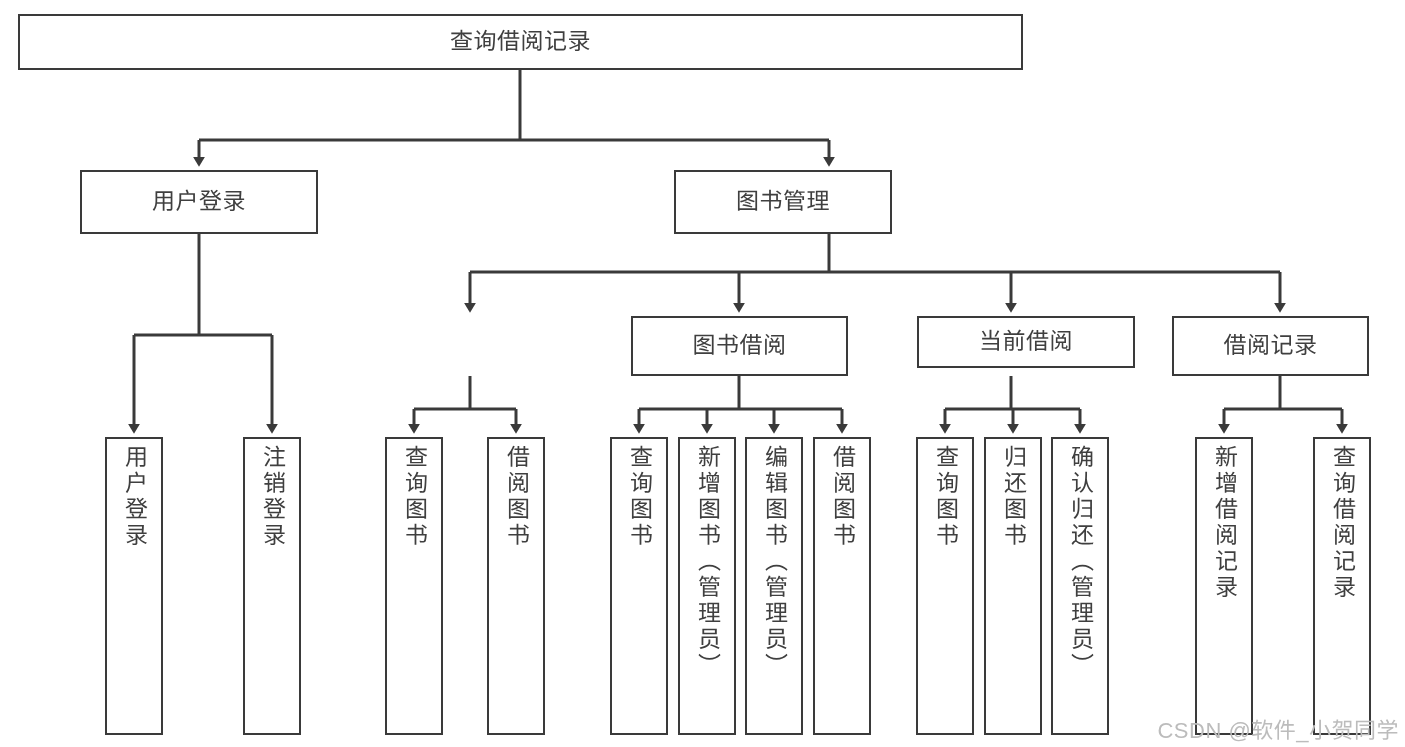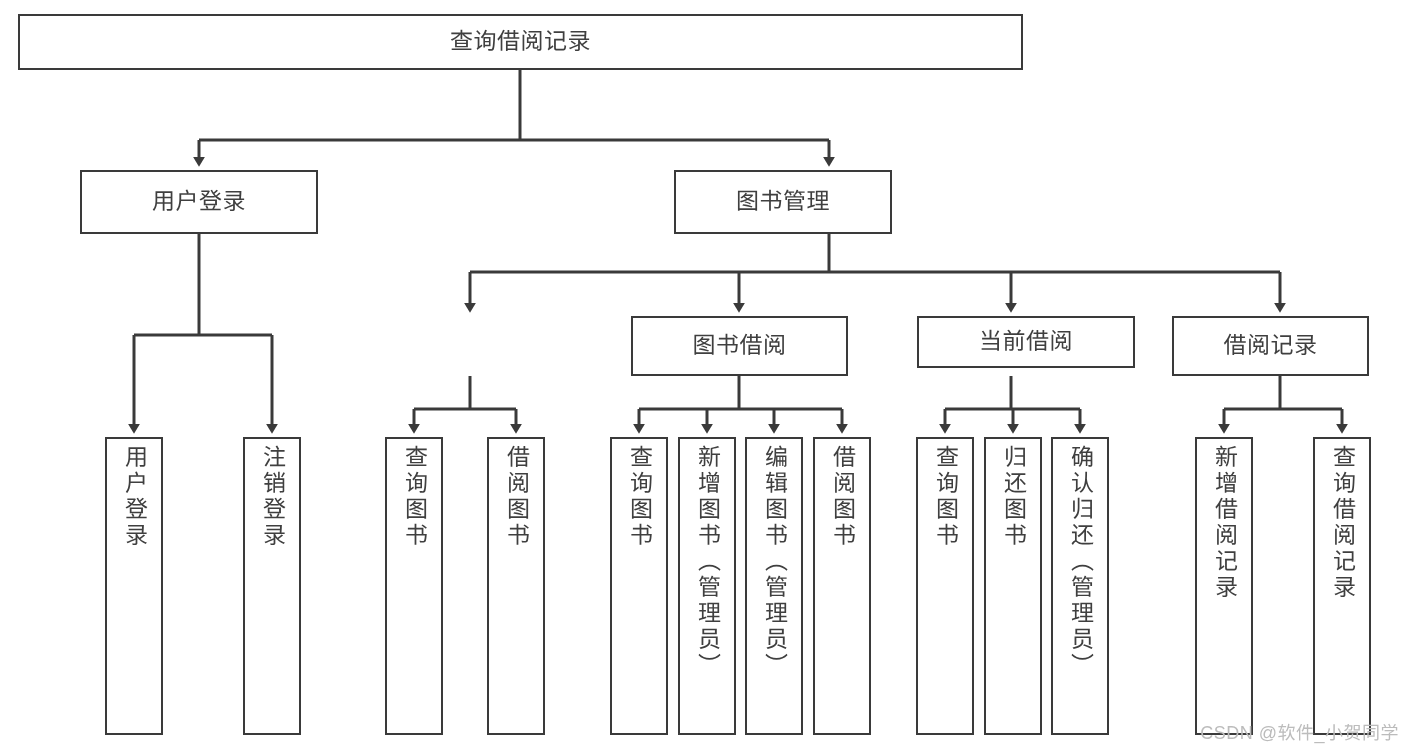--- a/index.html
+++ b/index.html
@@ -63,21 +63,21 @@
     -webkit-text-orientation: upright;
     font-size: 23px;
     letter-spacing: 3px;
     line-height: 1;
   }
   
   #watermark {
     position: absolute;
     right: 6px;
     bottom: 3px;
-    font-size: 18px;
+    font-size: 22px;
     color: #bcbcbc;
     letter-spacing: 0.5px;
     z-index: 6;
     white-space: pre;
     pointer-events: none;
   }
 </style>
 </head>
 <body>
 

